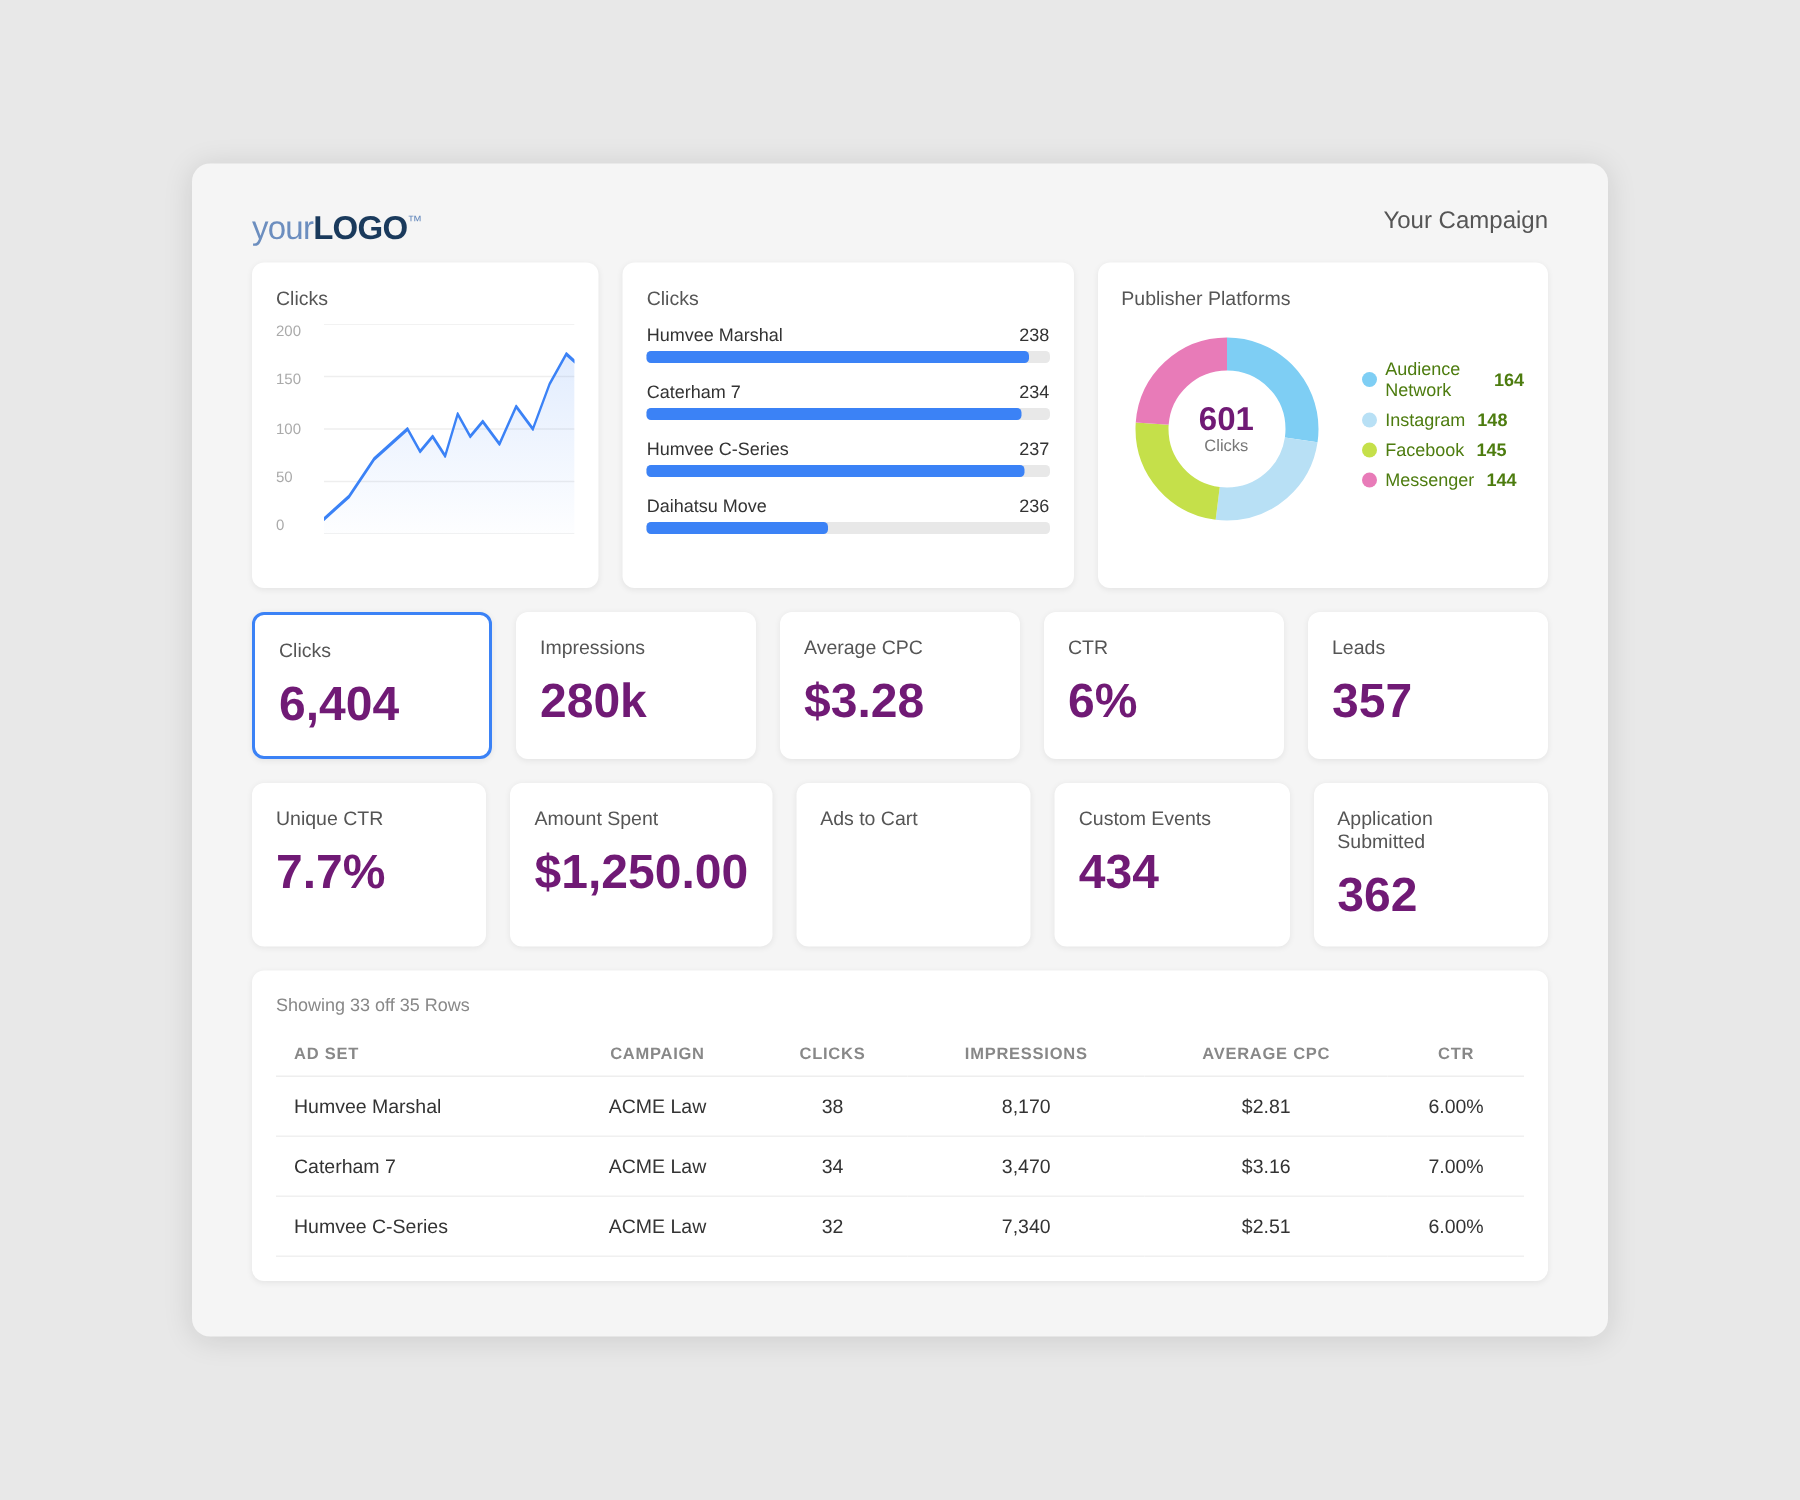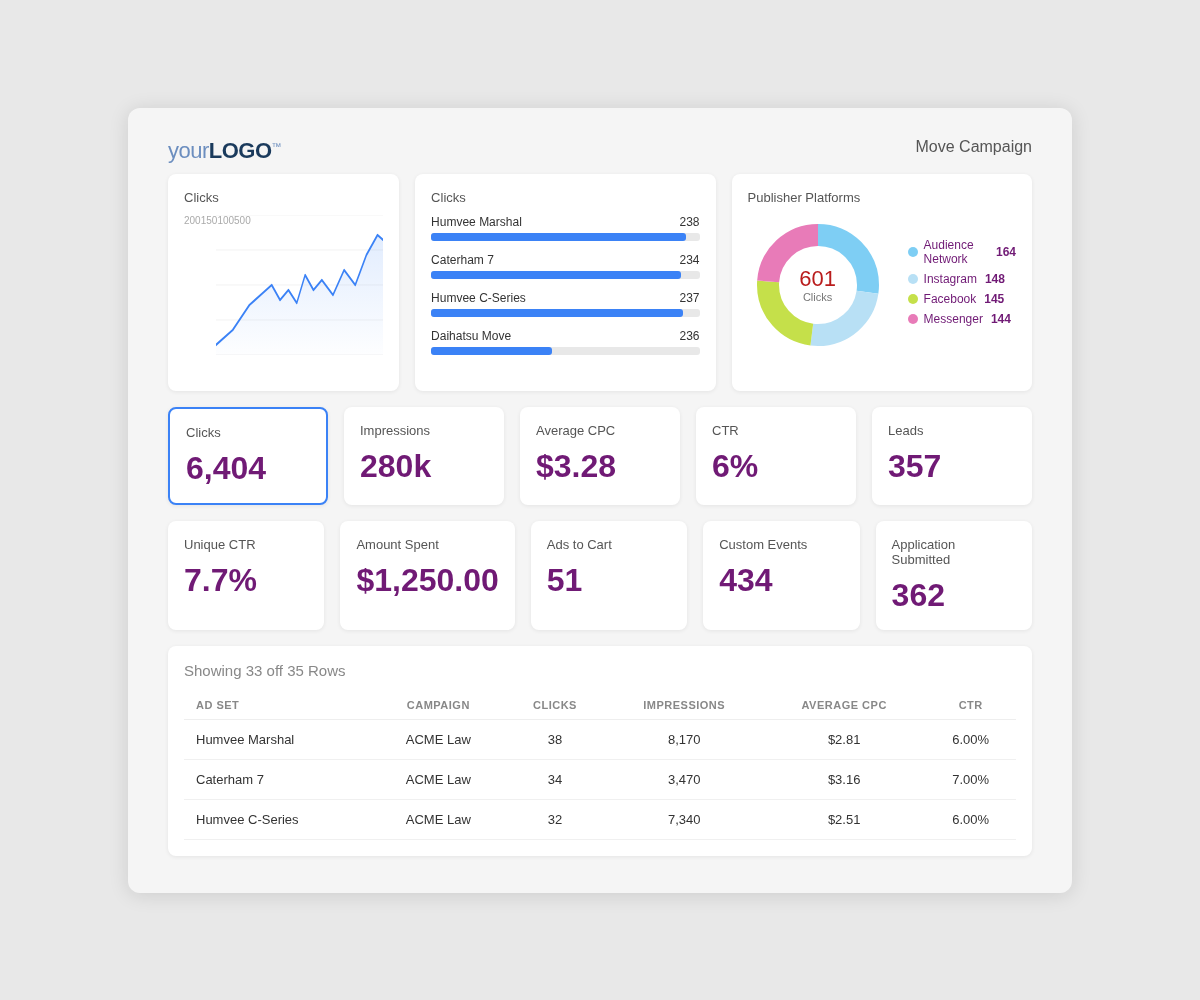--- a/index.html
+++ b/index.html
@@ -75,21 +75,21 @@
     .line-chart-container {
       position: relative;
       height: 160px;
     }
     .y-axis-labels {
       position: absolute;
       left: 0;
       top: 0;
       bottom: 20px;
       display: flex;
-      flex-direction: row;
+      flex-direction: column;
       justify-content: space-between;
       font-size: 10px;
       color: #aaa;
       width: 28px;
     }
     .chart-area {
       position: absolute;
       left: 32px;
       right: 0;
       top: 0;
@@ -132,37 +132,37 @@
     }
     .donut-center {
       position: absolute;
       top: 50%;
       left: 50%;
       transform: translate(-50%, -50%);
       text-align: center;
     }
     .donut-center-number {
       font-size: 22px;
-      font-weight: 400;
-      color: #b91c1c;
+      font-weight: 700;
+      color: #701a75;
       line-height: 1.1;
     }
     .donut-center-label {
       font-size: 11px;
       color: #777;
     }
     .legend {
       flex: 1;
     }
     .legend-item {
       display: flex;
       align-items: center;
       gap: 6px;
       font-size: 12px;
-      color: #701a75;
+      color: #4d7c0f;
       margin-bottom: 6px;
     }
     .legend-dot {
       width: 10px;
       height: 10px;
       border-radius: 50%;
       flex-shrink: 0;
     }
     .legend-value {
       font-weight: 600;
@@ -195,21 +195,21 @@
       color: #701a75;
     }
     
     .table-card {
       background: #fff;
       border-radius: 8px;
       padding: 16px;
       box-shadow: 0 1px 4px rgba(0,0,0,0.07);
     }
     .table-meta {
-      font-size: 15px;
+      font-size: 12px;
       color: #888;
       margin-bottom: 12px;
     }
     table {
       width: 100%;
       border-collapse: collapse;
     }
     thead th {
       font-size: 11px;
       font-weight: 600;
@@ -236,21 +236,21 @@
   </style>
 </head>
 <body>
 
 <div class="dashboard">
 
   <div class="header">
     <div class="logo-text">
       <span>your</span><strong>LOGO</strong><span class="logo-tm">™</span>
     </div>
-    <div class="campaign-label">Move Campaign</div>
+    <div class="campaign-label">Your Campaign</div>
   </div>
 
 
   <div class="charts-row">
 
     <div class="card">
       <div class="card-title">Clicks</div>
       <div class="line-chart-container">
         <div class="y-axis-labels">
           <span>200</span>
@@ -395,21 +395,20 @@
       <div class="metric-card">
       <div class="metric-label">Unique CTR</div>
       <div class="metric-value">7.7%</div>
     </div>
       <div class="metric-card">
       <div class="metric-label">Amount Spent</div>
       <div class="metric-value">$1,250.00</div>
     </div>
       <div class="metric-card">
       <div class="metric-label">Ads to Cart</div>
-      <div class="metric-value">51</div>
     </div>
       <div class="metric-card">
       <div class="metric-label">Custom Events</div>
       <div class="metric-value">434</div>
     </div>
       <div class="metric-card">
       <div class="metric-label">Application Submitted</div>
       <div class="metric-value">362</div>
     </div>
     </div>

